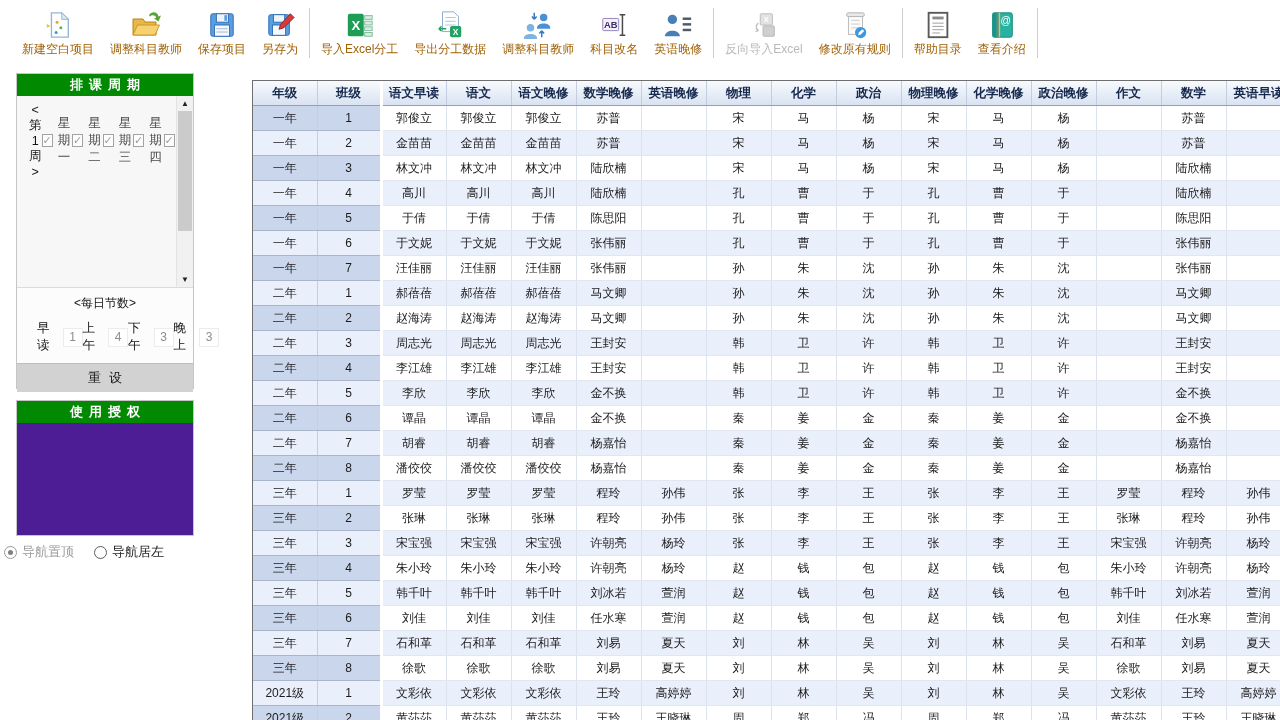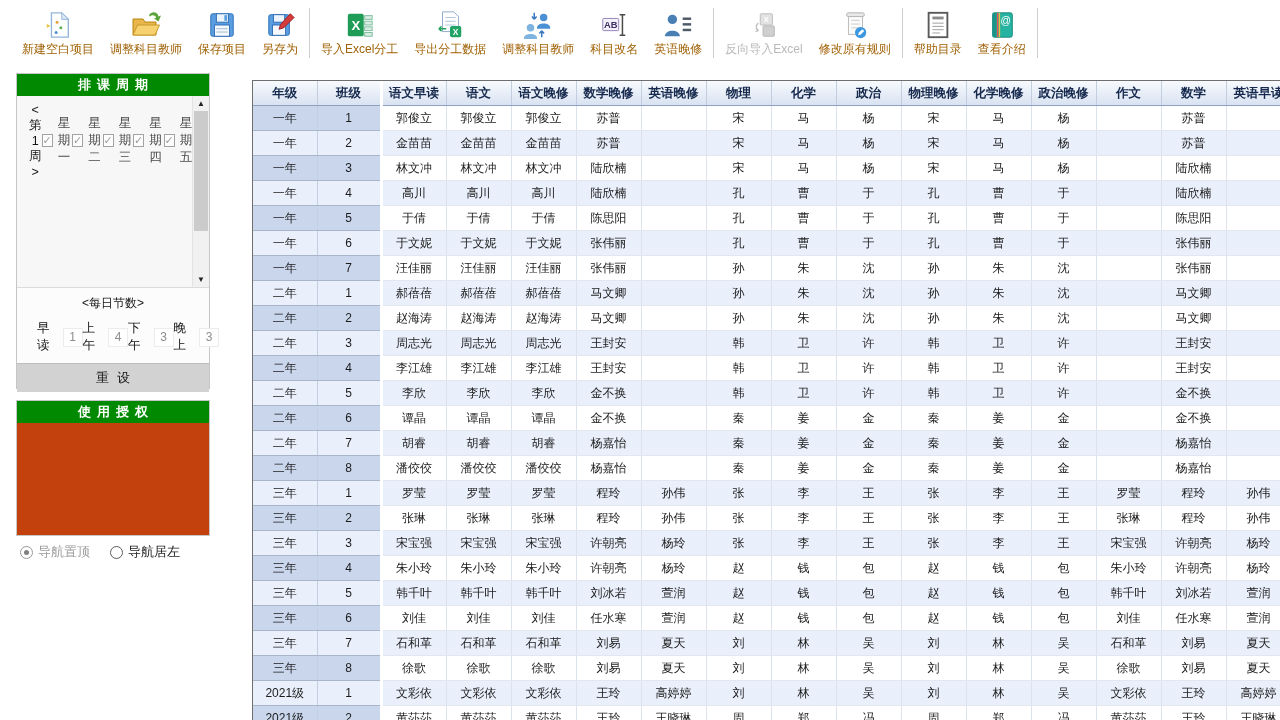--- a/index.html
+++ b/index.html
@@ -10,21 +10,21 @@
   
   .toolbar{position:absolute;top:0;left:0;width:1280px;height:64px;display:flex;
            align-items:flex-start;padding:4px 0 0 14px;background:#fff;box-sizing:border-box;}
   .titem{display:flex;flex-direction:column;align-items:center;gap:1px;padding:0 8px;cursor:default;}
   .titem .ticon{height:36px;display:flex;align-items:flex-end;justify-content:center;}
   .titem .tlabel{font-size:12px;color:#a16207;white-space:nowrap;}
   .titem.disabled .tlabel{color:#b9b9b9;}
   .tsep{width:1px;background:#cfcfcf;margin:4px 3px 2px;height:50px;}
 
   
-  .panel{position:absolute;left:16px;width:194px;background:#c2410c;border:1px solid #c6c6c6;box-sizing:border-box;}
+  .panel{position:absolute;left:16px;width:178px;background:#4c1d95;border:1px solid #c6c6c6;box-sizing:border-box;}
   .phead{height:22px;line-height:22px;background:#018a01;color:#fff;font-weight:bold;
          font-size:13px;text-align:center;letter-spacing:6px;text-indent:6px;}
   #panel-schedule{top:73px;height:316px;}
   .weeks-wrap{position:relative;height:191px;background:#f7f7f7;overflow:hidden;}
   .weeks-cols{display:flex;justify-content:space-between;padding:2px 26px 0 12px;}
   .week-col{display:flex;flex-direction:row;}
   .week-title{text-align:center;font-size:12.5px;color:#141414;margin:5px 0 3px;}
   .day-row{display:flex;align-items:center;gap:5px;margin:4.5px 0;font-size:12.5px;color:#4a4a4a;cursor:default;}
   .cb{width:13px;height:13px;box-sizing:border-box;border:1px solid #a2a2a2;background:#fdfdfd;
       font-size:11px;line-height:11px;text-align:center;color:#9c9c9c;}
@@ -40,21 +40,21 @@
          color:#8d8d8d;text-align:center;font-size:12px;}
   .reset-btn{height:28px;line-height:28px;background:#d2d2d2;border-top:1px solid #bdbdbd;
              text-align:center;font-size:13px;letter-spacing:8px;text-indent:8px;color:#111;cursor:default;}
   #panel-license{top:400px;height:136px;}
   .lic-body{position:relative;height:112px;background:#fbfbfb;}
   .lic-input{position:absolute;left:13px;top:12px;width:100px;height:16px;border:1px solid #6b6b6b;
              background:#fff;font-size:12px;padding:1px 3px;}
   .submit-btn{position:absolute;left:128px;top:9px;width:46px;height:24px;font-size:12.5px;
               font-family:inherit;color:#111;background:linear-gradient(#f4f4f4,#dddddd);
               border:2px solid #4a97e2;box-shadow:0 0 0 1px #9c9c9c inset;cursor:default;}
-  .nav-opts{position:absolute;left:20px;top:543px;display:flex;gap:20px;align-items:center;font-size:13px;}
+  .nav-opts{position:absolute;left:4px;top:543px;display:flex;gap:20px;align-items:center;font-size:13px;}
   .nav-opt{display:flex;align-items:center;gap:5px;cursor:default;}
   .radio{width:13px;height:13px;border-radius:50%;box-sizing:border-box;border:1px solid #5c5c5c;background:#fff;position:relative;}
   .radio.sel{border-color:#9a9a9a;}
   .radio.sel::after{content:'';position:absolute;left:3px;top:3px;right:3px;bottom:3px;border-radius:50%;background:#808080;}
   .nav-opt.dim span.txt{color:#9b9b9b;}
 
   
   .grid{position:absolute;left:232px;top:80px;width:1260px;height:647px;overflow:hidden;
         border-top:1px solid #6e6e6e;border-left:1px solid #6e6e6e;box-sizing:border-box;margin-left:20px;}
   .grid table{border-collapse:collapse;table-layout:fixed;width:1103px;}

